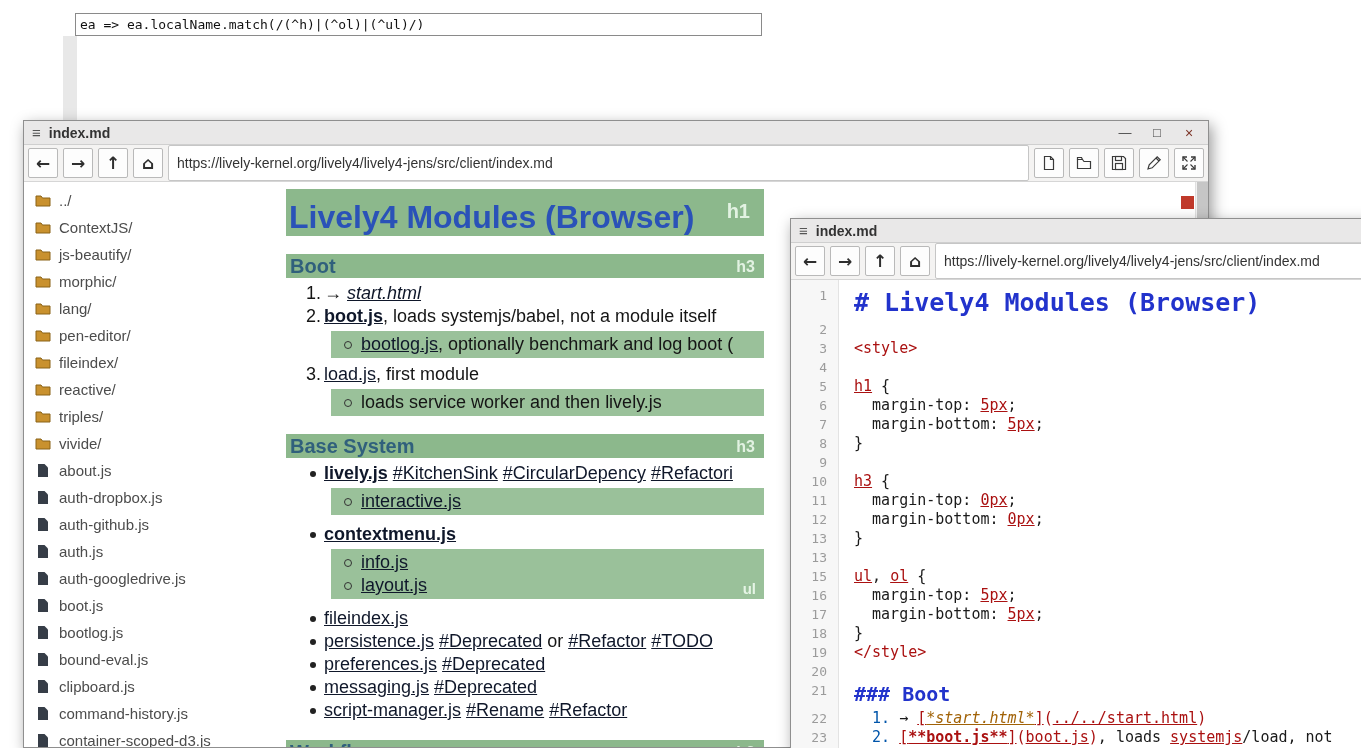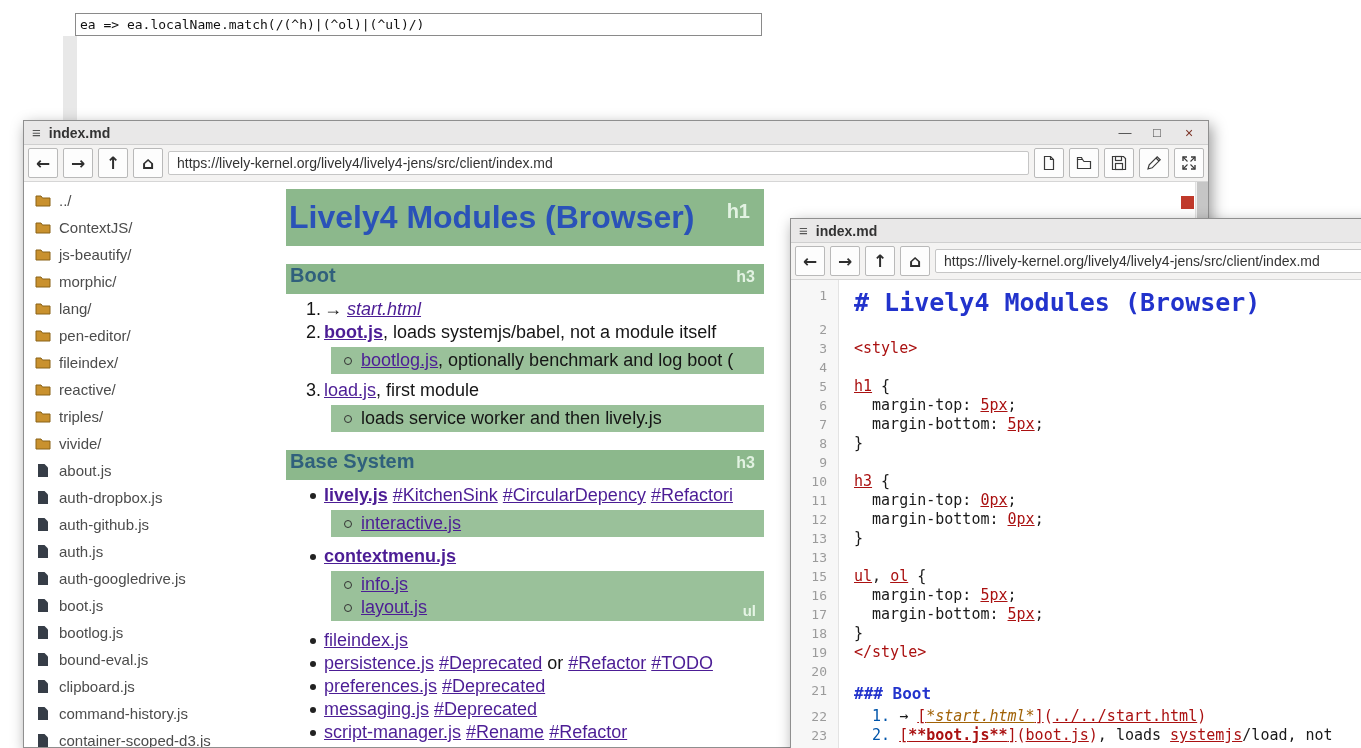--- a/index.html
+++ b/index.html
@@ -40,57 +40,57 @@
     height:37px; background:#f4f3f2; border-bottom:1px solid #d6d6d6;
     display:flex; align-items:center; padding:0 4px; gap:5px;
   }
   .nav-btn {
     width:30px; height:30px; flex:none; background:#fdfdfd; border:1px solid #b9b9b9;
     border-radius:2px; display:flex; align-items:center; justify-content:center;
     font-size:17px; font-weight:bold; color:#2f2f2f; padding:0;
     font-family:"DejaVu Sans", sans-serif;
   }
   .url-input {
-    flex:1; height:24px; border:1px solid #c6c6c6; border-radius:2px;
+    flex:1; height:36px; border:1px solid #c6c6c6; border-radius:2px;
     font-size:14px; color:#333; padding:0 8px; background:#fff; min-width:50px;
   }
 
   
   .body-row { display:flex; height:565px; }
   .sidebar { width:262px; flex:none; padding-top:5px; overflow:hidden; background:#fff; }
   .sb-item { height:27px; display:flex; align-items:center; gap:8px; padding-left:10px;
              font-size:15px; color:#4c4c4c; white-space:nowrap; cursor:pointer; }
   .sb-icon { width:17px; display:flex; justify-content:center; }
 
   .content { flex:1; position:relative; overflow:hidden; background:#fff; }
   .scrollbar { position:absolute; right:0; top:0; bottom:0; width:13px; background:#f1f1f1; border-left:1px solid #e0e0e0; }
   .scroll-thumb { position:absolute; top:0; left:1px; width:11px; height:115px; background:#c6c6c6; }
 
   
   .md { width:478px; padding-top:7px; font-size:18px; color:#151515; }
-  .md-h1 { position:relative; height:57px; background:#8cb88c; display:flex; align-items:center; margin-bottom:14px; }
+  .md-h1 { position:relative; height:47px; background:#8cb88c; display:flex; align-items:flex-end; margin-bottom:14px; }
   .md-h1 .txt { font-size:32px; font-weight:bold; color:#2a52b8; white-space:nowrap; padding-left:3px; position:relative; z-index:1; }
   .badge { position:absolute; color:rgba(245,255,245,.82); font-weight:bold; font-family:"Liberation Sans",sans-serif; }
   .md-h1 .badge { right:14px; top:11px; font-size:20px; }
-  .md-h3 { position:relative; height:30px; background:#8cb88c; display:flex; align-items:flex-start; margin:18px 0 4px 0; }
+  .md-h3 { position:relative; height:24px; background:#8cb88c; display:flex; align-items:flex-end; margin:18px 0 4px 0; }
   .md-h3 .txt { font-size:20px; font-weight:bold; color:#30607c; padding-left:4px; }
   .md-h3 .badge { right:9px; top:4px; font-size:16px; }
 
   .md-list { }
   .li { position:relative; padding-left:38px; line-height:23px; min-height:23px; white-space:nowrap; }
   .marker.num { position:absolute; left:20px; color:#151515; }
   .marker.dot { position:absolute; left:24px; top:9px; width:6px; height:6px; border-radius:50%; background:#222; }
   .sub-block { position:relative; background:#9ac19a; margin:3px 0 5px 45px; padding:2px 0; }
   .sub-item { position:relative; padding-left:30px; line-height:23px; white-space:nowrap; }
   .sub-item::before { content:""; position:absolute; left:13px; top:8px; width:6px; height:6px;
                       border:1px solid #333; border-radius:50%; background:transparent; }
   .sub-badge { right:8px; bottom:2px; font-size:15px; }
   .gap8 { margin-top:8px; }
 
-  .lk { color:#4c1d95; text-decoration:underline; cursor:pointer; }
+  .lk { color:#0f172a; text-decoration:underline; cursor:pointer; }
   .bb { font-weight:bold; }
   .ii { font-style:italic; }
 
   
   .code-area { position:relative; height:469px; font:15px "DejaVu Sans Mono", monospace; background:#fff; cursor:text; }
   .gutter-bg { position:absolute; left:0; top:0; bottom:0; width:48px; background:#f7f7f7; border-right:1px solid #e3e3e3; }
   .code-lines { position:relative; padding-top:6px; }
   .cl { display:flex; align-items:flex-start; }
   .cl-num { flex:none; width:48px; text-align:right; padding-right:12px; color:#9b9b9b; font-size:13px; line-height:19px; }
   .cl-text { padding-left:15px; white-space:pre; line-height:19px; }
@@ -102,21 +102,21 @@
   .s-tag { color:#aa1111; }
   .s-sel { color:#aa1111; text-decoration:underline; }
   .s-val { color:#aa1111; text-decoration:underline; }
   .s-num { color:#0055aa; }
   .s-link { color:#aa1111; text-decoration:underline; }
   .s-em { color:#a16207; font-style:italic; text-decoration:underline; }
   .s-strong { color:#aa1111; font-weight:bold; text-decoration:underline; }
   .s-url { color:#aa1111; }
   .s-url-u { color:#aa1111; text-decoration:underline; }
   .s-h1 { color:#2233cc; font-weight:bold; font-size:25px; }
-  .s-h3 { color:#2233cc; font-weight:bold; font-size:16px; }
+  .s-h3 { color:#2233cc; font-weight:bold; font-size:20px; }
 
   svg { display:block; }
 </style>
 </head>
 <body>
 
 <input class="filter-input" value="ea =&gt; ea.localName.match(/(^h)|(^ol)|(^ul)/)" style="">
 <div class="connector"></div>
 
 <div class="window" id="win-main">

